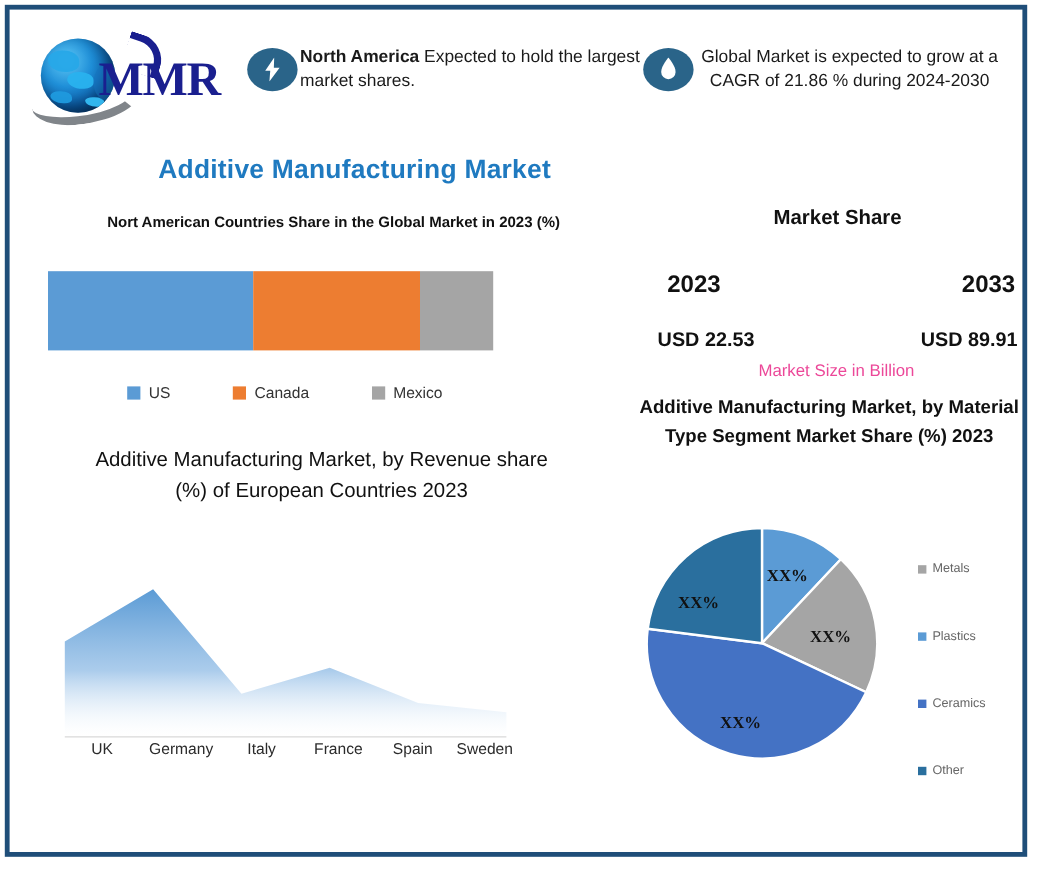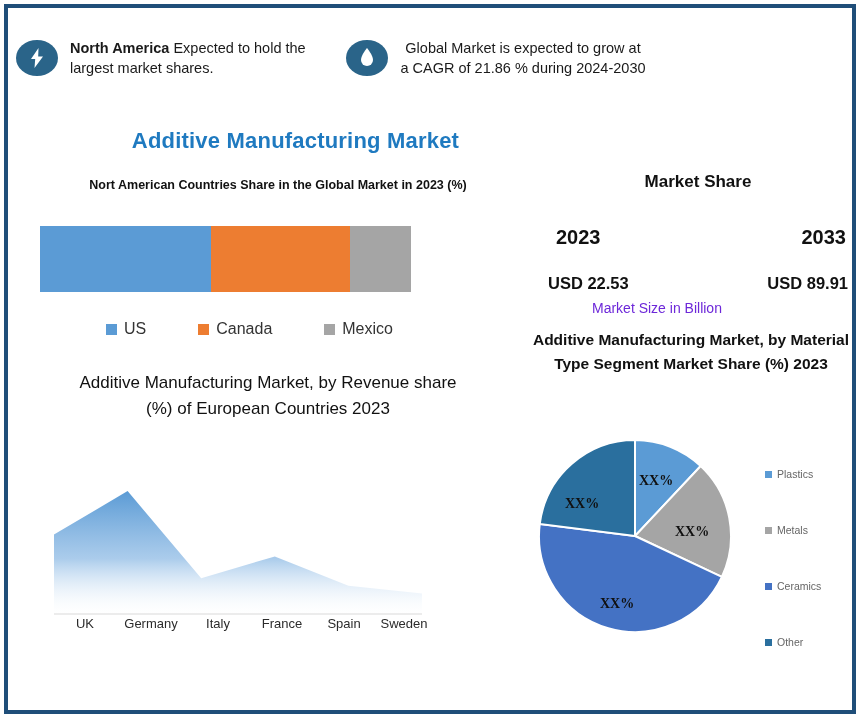--- a/index.html
+++ b/index.html
@@ -57,21 +57,21 @@
     font-weight:bold;font-size:40px;letter-spacing:-1px;
     color:#1a1f8f;
   }
   .logo-tail{
     position:absolute;left:88px;top:14px;width:26px;height:26px;
     border-right:6px solid #1a1f8f;border-top:6px solid #1a1f8f;
     border-radius:0 70% 0 0;transform:rotate(18deg);
   }
 
   .fact{
-    display:flex;align-items:flex-start;gap:12px;
+    display:flex;align-items:flex-start;gap:2px;
     flex:0 0 auto;padding-top:22px;
   }
   .fact.one{width:330px;}
   .fact.two{width:300px;}
   .badge{
     flex:0 0 auto;width:42px;height:36px;border-radius:50%;
     background:#2a6489;display:flex;align-items:center;justify-content:center;
     margin-top:2px;
   }
   .badge svg{display:block;}
@@ -95,21 +95,21 @@
     position:absolute;left:60px;top:168px;width:420px;
     text-align:center;font-size:12.5px;font-weight:bold;line-height:1.45;color:#111;
   }
   .stackbar{
     position:absolute;left:32px;top:218px;width:371px;height:66px;
     display:flex;
   }
   .seg{height:100%;}
   .bar-legend{
     position:absolute;left:32px;top:312px;width:390px;
-    display:flex;align-items:center;font-size:16px;color:#333;
+    display:flex;align-items:center;font-size:13px;color:#333;
   }
   .bar-legend .li{display:flex;align-items:center;gap:7px;}
   .bar-legend .li.us{margin-left:66px;}
   .bar-legend .li.ca{margin-left:52px;}
   .bar-legend .li.mx{margin-left:52px;}
   .swatch{width:11px;height:11px;display:inline-block;}
 
   .sub-title-2{
     position:absolute;left:60px;top:362px;width:400px;
     text-align:center;font-size:17px;font-weight:normal;line-height:1.5;color:#111;
@@ -134,22 +134,22 @@
     position:absolute;left:548px;top:218px;width:290px;
     display:flex;justify-content:space-between;
     font-size:20px;font-weight:bold;color:#111;
   }
   .ms-vals{
     position:absolute;left:540px;top:266px;width:300px;
     display:flex;justify-content:space-between;
     font-size:16.5px;font-weight:bold;color:#111;
   }
   .ms-unit{
-    position:absolute;left:584px;top:292px;width:258px;
-    text-align:left;font-size:14px;color:#6d28d9;
+    position:absolute;left:560px;top:292px;width:258px;
+    text-align:center;font-size:14px;color:#ec4899;
   }
 
   .pie-title{
     position:absolute;left:518px;top:320px;width:330px;
     text-align:center;font-size:15.5px;font-weight:bold;line-height:1.55;color:#111;
   }
   .pie-wrap{
     position:absolute;left:527px;top:428px;width:200px;height:200px;
   }
   .pie-label{
@@ -166,20 +166,26 @@
   }
   .pie-legend .sw{width:7px;height:7px;flex:0 0 auto;}
 </style>
 </head>
 <body>
 
 <div class="frame">
 
   <div class="header">
 
+    <div class="logo-wrap">
+      <div class="globe"></div>
+      <div class="swoosh"></div>
+      <div class="logo-tail"></div>
+      <div class="logo-text">MMR</div>
+    </div>
 
     <div class="fact one">
       <div class="badge">
         <svg width="16" height="20" viewBox="0 0 16 20" aria-hidden="true">
           <path d="M9.5 0 L2 11 h4.2 L5.5 20 L14 8.4 H9.2 Z" fill="#ffffff"></path>
         </svg>
       </div>
       <div class="fact-text">
         <b>North America</b><span> Expected to hold the largest market shares.</span>
       </div>
@@ -269,26 +275,26 @@
         </g>
     </svg>
     <span class="pie-label" style="left:104px;top:37px;">XX%</span>
     <span class="pie-label" style="left:140px;top:88px;">XX%</span>
     <span class="pie-label" style="left:65px;top:160px;">XX%</span>
     <span class="pie-label" style="left:30px;top:60px;">XX%</span>
   </div>
 
   <div class="pie-legend">
     <div class="pli">
+      <span class="sw" style="background:#a5a5a5;"></span>
+      <span>Metals</span>
+    </div>
+    <div class="pli">
       <span class="sw" style="background:#5b9bd5;"></span>
       <span>Plastics</span>
-    </div>
-    <div class="pli">
-      <span class="sw" style="background:#a5a5a5;"></span>
-      <span>Metals</span>
     </div>
     <div class="pli">
       <span class="sw" style="background:#4472c4;"></span>
       <span>Ceramics</span>
     </div>
     <div class="pli">
       <span class="sw" style="background:#2a6f9e;"></span>
       <span>Other</span>
     </div>
   </div>

